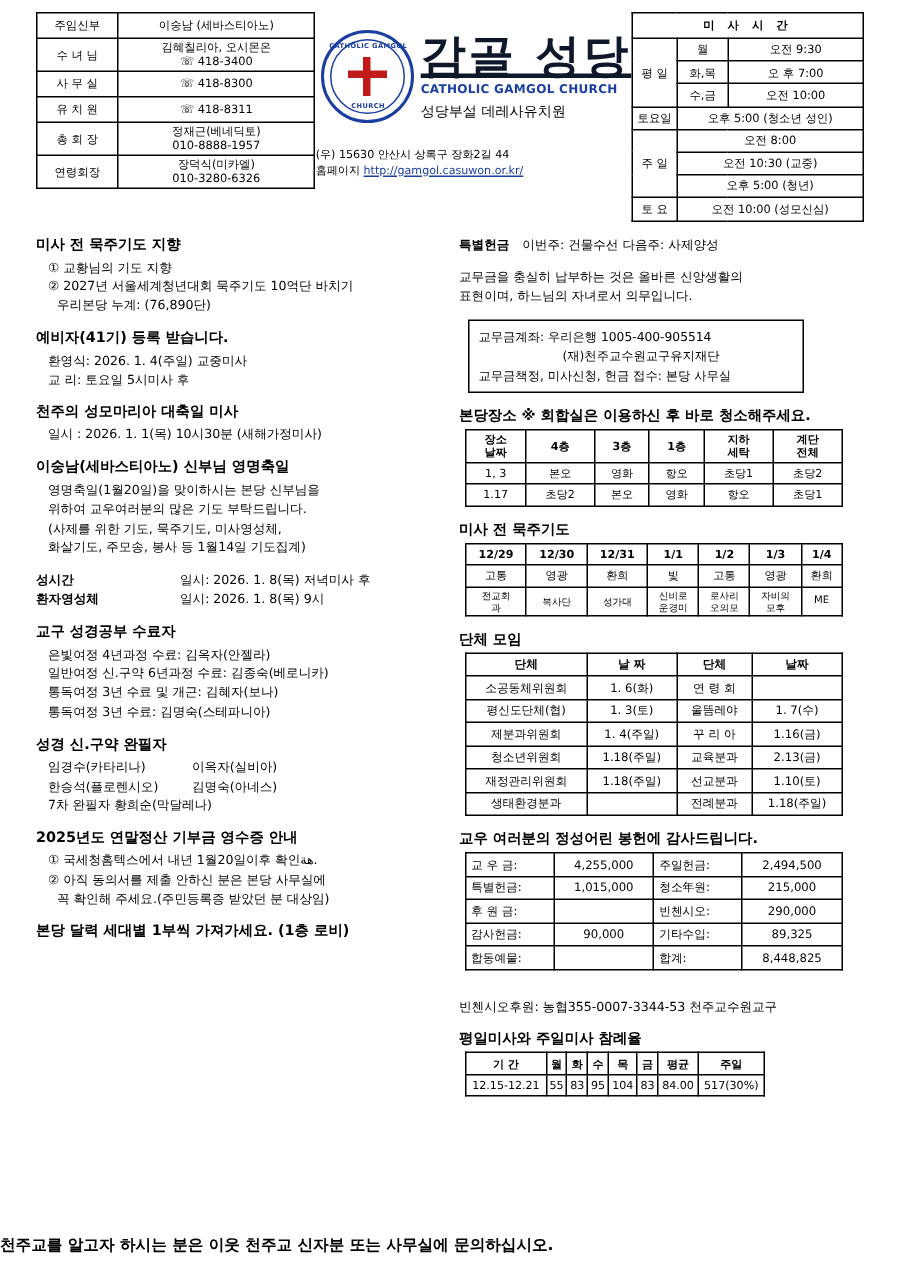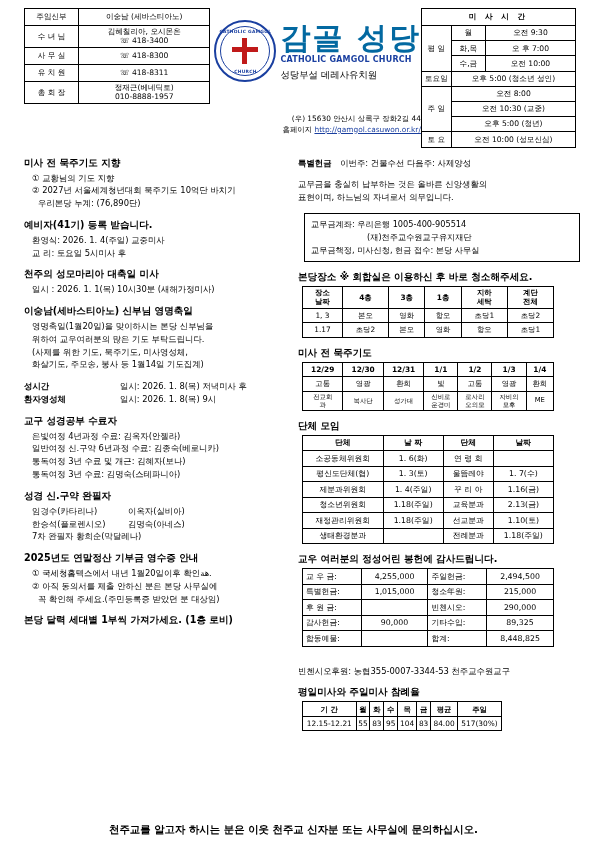--- a/index.html
+++ b/index.html
@@ -55,30 +55,30 @@
   .seal .crossbox:after { left:0; top:9px; width:26px; height:5px; }
   .seal .arc {
     position:absolute; left:0; right:0; text-align:center;
     font-size:4.4px; color:#1a3fa0; font-weight:bold; letter-spacing:.3px;
   }
   .seal .arc.top { top:7px; }
   .seal .arc.bot { bottom:6px; }
 
   .titleblock { line-height:1; }
   .t-main {
-    font-size: 30px; font-weight:bold; color:#0369a1;
-    letter-spacing: 2px; white-space:nowrap;
+    font-size: 30px; font-weight:bold; color:#0f172a;
+    letter-spacing: 2px; white-space:nowrap;text-decoration:underline;
   }
   .t-sub {
     font-size: 8px; font-weight:bold; color:#1a3fa0; letter-spacing:.2px;
     margin-top:3px; white-space:nowrap;
   }
   .t-sub2 { font-size: 9.4px; margin-top:6px; white-space:nowrap; }
 
-  .addr { margin-top:20px; font-size:7.4px; text-align:right; line-height:1.45; }
+  .addr { margin-top:4px; font-size:7.4px; text-align:left; line-height:1.45; }
   .addr a { color:#1a3fa0; text-decoration:underline; }
 
   .hdr-right td { height:15.2px; }
 
   
   .cols { display:flex; gap:12px; margin-top:9px; }
   .col { width: 278px; }
 
   h3.sec {
     font-size: 9.6px; font-weight:bold; margin: 0 0 2px 0;
@@ -93,21 +93,21 @@
   }
 
   .two { display:flex; }
   .two > div:first-child { width:96px; }
 
   table.tight td, table.tight th { font-size:7.4px; padding:1px 1px; height:14.5px; }
   table.mid td, table.mid th { font-size:7.8px; padding:1px 3px; height:15.5px; }
 
   .bottomnote {
     position:absolute; left:0; right:13px; bottom: 12px;
-    text-align:center; font-size:10.4px; font-weight:bold;
+    font-size:10.4px; font-weight:bold;
   }
 </style>
 </head>
 <body>
 
 <div class="page">
 
   <div class="header">
 
     <div class="hdr-left">
@@ -127,20 +127,25 @@
           <td class="c">☏ 418-8300</td>
         </tr>
         <tr>
           <td class="lbl">유 치 원</td>
           <td class="c">☏ 418-8311</td>
         </tr>
         <tr>
           <td class="lbl">총 회 장</td>
           <td class="c" style="white-space:pre-line">정재근(베네딕토)
 010-8888-1957</td>
+        </tr>
+        <tr>
+          <td class="lbl">연령회장</td>
+          <td class="c" style="white-space:pre-line">장덕식(미카엘)
+010-3280-6326</td>
         </tr>
       </tbody>
         </table>
     </div>
 
     <div class="hdr-mid">
       <div class="logo-wrap">
         <div class="seal">
           <div class="ring"></div>
           <div class="arc top">CATHOLIC GAMGOL</div>
@@ -285,21 +290,21 @@
           <span style="font-weight:bold">특별헌금</span>
           <span style="margin-left:6px">이번주: 건물수선      다음주: 사제양성</span>
         </div>
       </div>
 
       <div class="blk">
         <div class="ln">교무금을 충실히 납부하는 것은 올바른 신앙생활의</div>
         <div class="ln">표현이며, 하느님의 자녀로서 의무입니다.</div>
       </div>
 
-      <div class="blk box" style="margin-left:6px;width:276px">
+      <div class="blk box" style="margin-left:6px;width:224px">
         <div>교무금계좌: 우리은행 1005-400-905514</div>
         <div style="padding-left:56px">(재)천주교수원교구유지재단</div>
         <div>교무금책정, 미사신청, 헌금 접수: 본당 사무실</div>
       </div>
 
       <div class="blk">
         <h3 class="sec">본당장소 ※ 회합실은 이용하신 후 바로 청소해주세요.</h3>
         <table class="grid tight" style="width:252px;margin-left:4px">
           <tbody>
               <tr>

